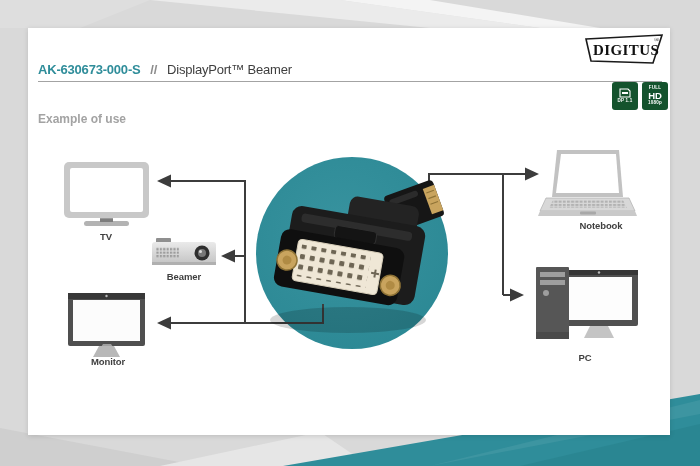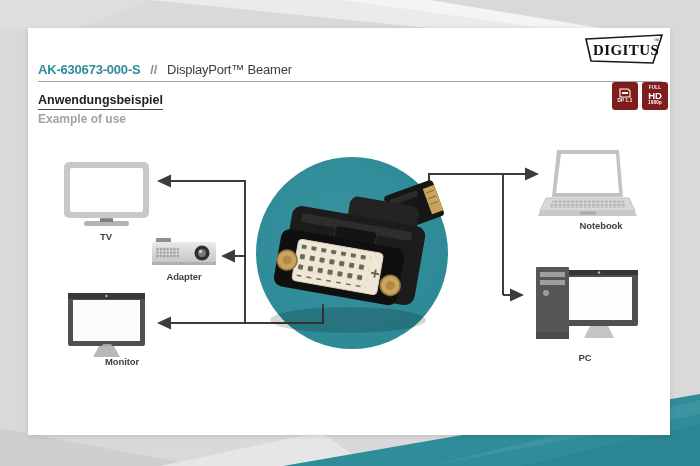--- a/index.html
+++ b/index.html
@@ -11,21 +11,21 @@
   .logo{position:absolute;left:554px;top:4px;width:88px;height:36px;}
   .prodline{position:absolute;left:10px;top:34px;font-size:13px;line-height:15px;white-space:nowrap;}
   .code{color:#2f8d9a;font-weight:bold;letter-spacing:-0.2px;}
   .sep{color:#8c8c8c;font-weight:bold;margin:0 6px;}
   .ptitle{color:#3e3e3e;letter-spacing:-0.2px;}
   .rule{position:absolute;left:10px;top:53px;width:624px;height:1px;background:#a3a3a3;}
   .heading{position:absolute;left:10px;top:65px;font-size:12.5px;font-weight:bold;color:#222;
            border-bottom:1.5px solid #4a4a4a;padding-bottom:2px;display:inline-block;}
   .subheading{position:absolute;left:10px;top:84px;font-size:12px;font-weight:bold;color:#a3a3a3;}
   .badges{position:absolute;left:584px;top:54px;display:flex;gap:4px;}
-  .badge{width:26px;height:28px;border-radius:3px;background:#7f1d1d;color:#fff;
+  .badge{width:26px;height:28px;border-radius:3px;background:#14532d;color:#fff;
          display:flex;flex-direction:column;align-items:center;justify-content:center;line-height:1.1;}
   .badge-small{font-size:4.5px;font-weight:bold;letter-spacing:.2px;}
   .badge-big{font-size:9.5px;font-weight:bold;}
   .badge-ic{width:12px;height:10px;margin-bottom:1px;}
   .diagram{position:absolute;left:0;top:0;width:700px;height:466px;z-index:2;}
   .devlabel{position:absolute;z-index:3;width:64px;text-align:center;
             font-size:9.5px;font-weight:bold;color:#3f3f3f;letter-spacing:-0.1px;}
 </style>
 </head>
 <body>
@@ -53,21 +53,20 @@
     </svg>
 
     <div class="prodline">
       <span class="code">AK-630673-000-S</span>
       <span class="sep">//</span>
       <span class="ptitle">DisplayPort™ Beamer</span>
     </div>
 
     <div class="rule"></div>
 
-    <div class="heading">Anwendungsbeispiel</div>
     <div class="subheading">Example of use</div>
 
     <div class="badges">
       <div class="badge">
         <svg class="badge-ic" viewBox="0 0 12 10">
           <path d="M1,1 h8 l2,2 v6 h-10 z" fill="none" stroke="#ffffff" stroke-width="1.1"></path>
           <rect x="3" y="4" width="6" height="2" fill="#ffffff"></rect>
         </svg>
         <span class="badge-small">DP 1.1</span>
       </div>
@@ -189,18 +188,18 @@
       <path d="M590,326 L608,326 L614,338 L584,338 Z" fill="#c4c4c4"></path>
       <rect x="536" y="267" width="33" height="72" rx="1" fill="#565656"></rect>
       <rect x="540" y="272" width="25" height="5" fill="#9e9e9e"></rect>
       <rect x="540" y="280" width="25" height="5" fill="#9e9e9e"></rect>
       <circle cx="546" cy="293" r="3" fill="#9e9e9e"></circle>
       <rect x="536" y="332" width="33" height="7" fill="#4a4a4a"></rect>
     </g>
   </svg>
 
   <div class="devlabel" style="left:74px;top:231px">TV</div>
-  <div class="devlabel" style="left:152px;top:271px">Adapter</div>
-  <div class="devlabel" style="left:90px;top:356px">Monitor</div>
+  <div class="devlabel" style="left:152px;top:271px">Beamer</div>
+  <div class="devlabel" style="left:76px;top:356px">Monitor</div>
   <div class="devlabel" style="left:569px;top:220px">Notebook</div>
   <div class="devlabel" style="left:553px;top:352px">PC</div>
 
 </div>
 
 </body></html>

